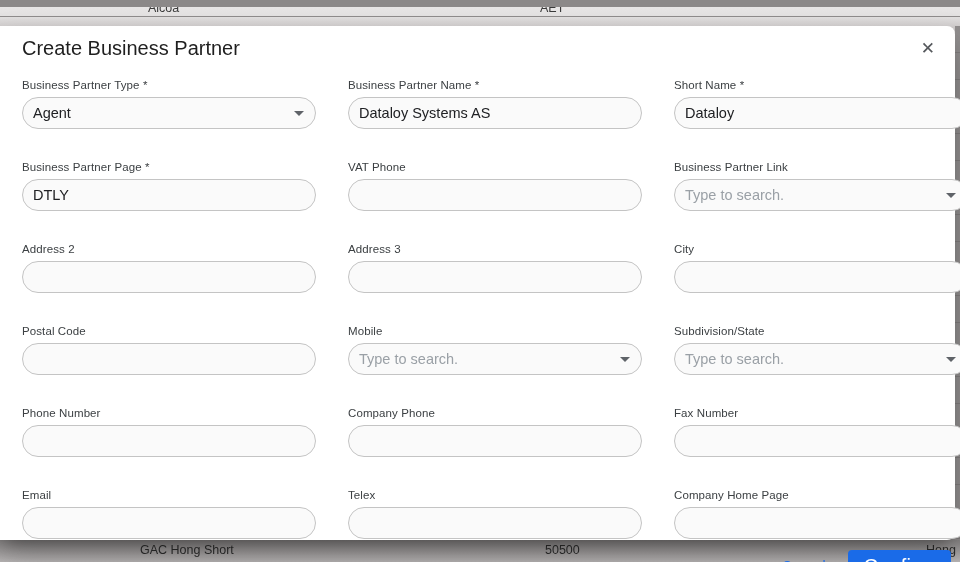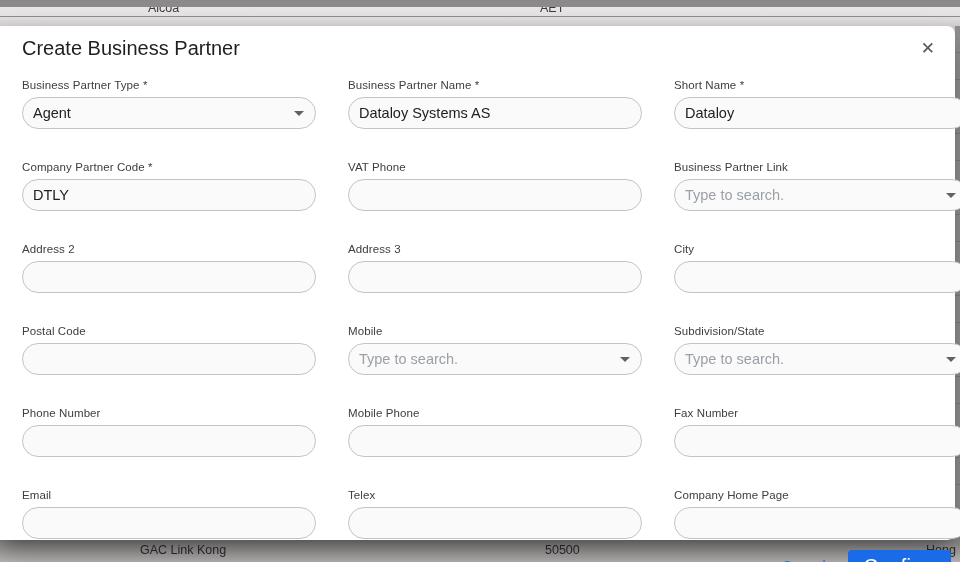--- a/index.html
+++ b/index.html
@@ -99,21 +99,21 @@
 <body>
 
 <div id="stage">
 
   <div class="bg-top">
     <span style="left:148px">Alcoa</span>
     <span style="left:540px">AET</span>
     <div class="bg-top-line"></div>
   </div>
   <div class="bg-bottom">
-    <span style="left:140px">GAC Link Kong</span>
+    <span style="left:140px">GAC Hong Short</span>
     <span style="left:545px">50500</span>
     <span style="left:926px">Hong K</span>
   </div>
   <div class="bg-right"></div>
 
   <div class="modal">
     <div class="modal-header">
       <div class="modal-title">Create Business Partner</div>
       <div class="close-btn">✕</div>
     </div>
@@ -132,21 +132,21 @@
             <input type="text" value="Dataloy Systems AS" style="">
           </div>
         </div>
         <div>
           <div class="fld-label">Short Name *</div>
           <div class="fld-box">
             <input type="text" value="Dataloy" style="">
           </div>
         </div>
         <div>
-          <div class="fld-label">Company Partner Code *</div>
+          <div class="fld-label">Business Partner Page *</div>
           <div class="fld-box">
             <input type="text" value="DTLY" style="">
           </div>
         </div>
         <div>
           <div class="fld-label">VAT Phone</div>
           <div class="fld-box">
             <input type="text" value="" style="">
           </div>
         </div>
@@ -195,21 +195,21 @@
             <span class="caret"></span>
           </div>
         </div>
         <div>
           <div class="fld-label">Phone Number</div>
           <div class="fld-box">
             <input type="text" value="" style="">
           </div>
         </div>
         <div>
-          <div class="fld-label">Mobile Phone</div>
+          <div class="fld-label">Company Phone</div>
           <div class="fld-box">
             <input type="text" value="" style="">
           </div>
         </div>
         <div>
           <div class="fld-label">Fax Number</div>
           <div class="fld-box">
             <input type="text" value="" style="">
           </div>
         </div>

